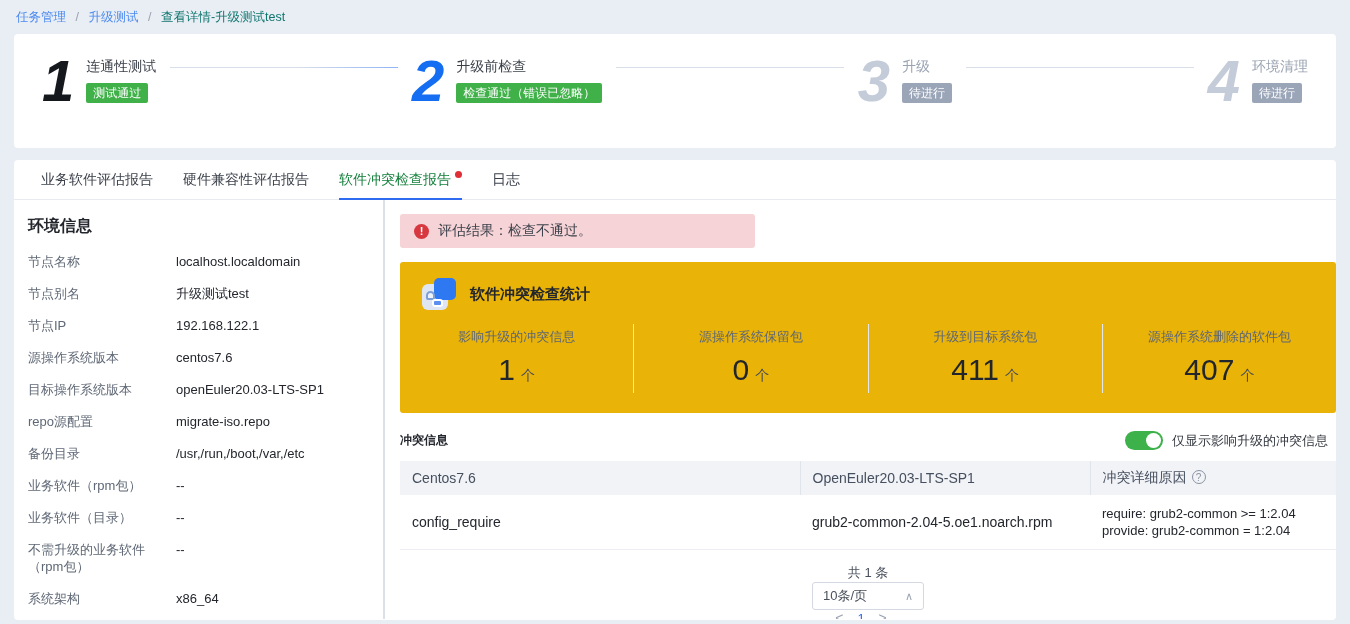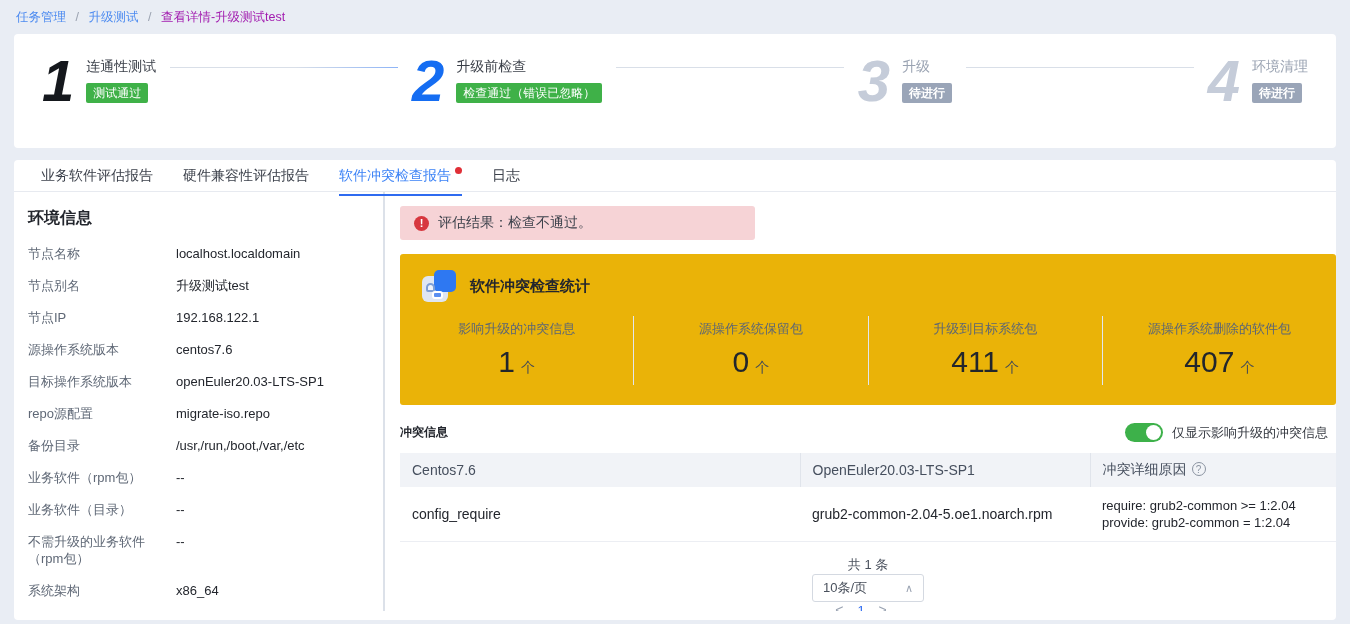--- a/index.html
+++ b/index.html
@@ -5,42 +5,42 @@
   * { margin:0; padding:0; box-sizing:border-box; }
   html,body { width:1350px; height:624px; overflow:hidden; }
   body {
     font-family:"Liberation Sans","DejaVu Sans",sans-serif;
     background:#e9edf4; color:#30343c; font-size:13px;
   }
   
   .breadcrumb { padding:9px 0 8px 16px; font-size:12.5px; color:#8b93a1; }
   .breadcrumb .link { color:#4d8bf0; cursor:pointer; }
   .breadcrumb .sep { margin:0 6px; color:#9aa2b0; }
-  .breadcrumb .current { color:#a21caf; }
+  .breadcrumb .current { color:#0f766e; }
   
   .card { background:#fff; border-radius:4px; margin:0 14px; }
   .steps-card { display:flex; align-items:flex-start; padding:20px 28px 26px 28px; height:114px; }
   .step { display:flex; align-items:flex-start; }
   .step-num { font-size:58px; line-height:54px; font-weight:800; font-style:italic; letter-spacing:-2px; padding-right:14px; }
   .n-black { color:#15181d; }
   .n-blue  { color:#156df2; }
   .n-gray  { color:#c5ccd9; }
   .step-info { padding-top:4px; }
   .step-label { font-size:14px; color:#3a3f48; margin-bottom:7px; white-space:nowrap; }
   .lbl-gray { color:#9aa3b2; }
   .badge { display:inline-block; font-size:12px; line-height:18px; padding:1px 7px; border-radius:2px; color:#fff; white-space:nowrap; }
   .badge-green { background:#3fb148; }
-  .badge-gray  { background:#9aa5b8;font-weight:bold; }
+  .badge-gray  { background:#9aa5b8; }
   .connector { flex:1; height:1px; background:#d9dfe8; margin:13px 14px 0 14px; align-self:flex-start; }
   .connector.to-blue { background:linear-gradient(to right,#d9dfe8 55%,#8db4f7); }
   
   .main-card { margin-top:12px; height:460px; overflow:hidden; }
-  .tabs { display:flex; align-items:center; padding:0 12px; border-bottom:1px solid #e7eaf0; height:32px; }
+  .tabs { display:flex; align-items:center; padding:0 12px; border-bottom:1px solid #e7eaf0; height:40px; }
   .tab { position:relative; font-size:14px; color:#3c414b; margin:0 15px; height:40px; line-height:38px; cursor:pointer; white-space:nowrap; }
-  .tab.active { color:#3b82f6; border-bottom:2px solid #2e6bf0; }
+  .tab.active { color:#15803d; border-bottom:2px solid #2e6bf0; }
   .tab .dot { display:inline-block; width:7px; height:7px; border-radius:50%; background:#e02f37; margin-left:4px; vertical-align:6px; }
   .content-row { display:flex; height:419px; }
   
   .env-panel { width:371px; flex:0 0 371px; border-right:2px solid #dcе1e9; border-right:2px solid #dce1e9; padding:16px 14px 0 14px; }
   .env-title { font-size:16px; font-weight:bold; color:#23262d; margin-bottom:16px; }
   .env-row { display:flex; margin-bottom:15px; line-height:17px; }
   .env-label { width:148px; flex:0 0 148px; color:#5f6876; font-size:13px; }
   .env-value { flex:1; color:#23262d; font-size:13px; word-break:break-all; }
   
   .right-pane { flex:1; padding:14px 0 0 15px; overflow:hidden; }

